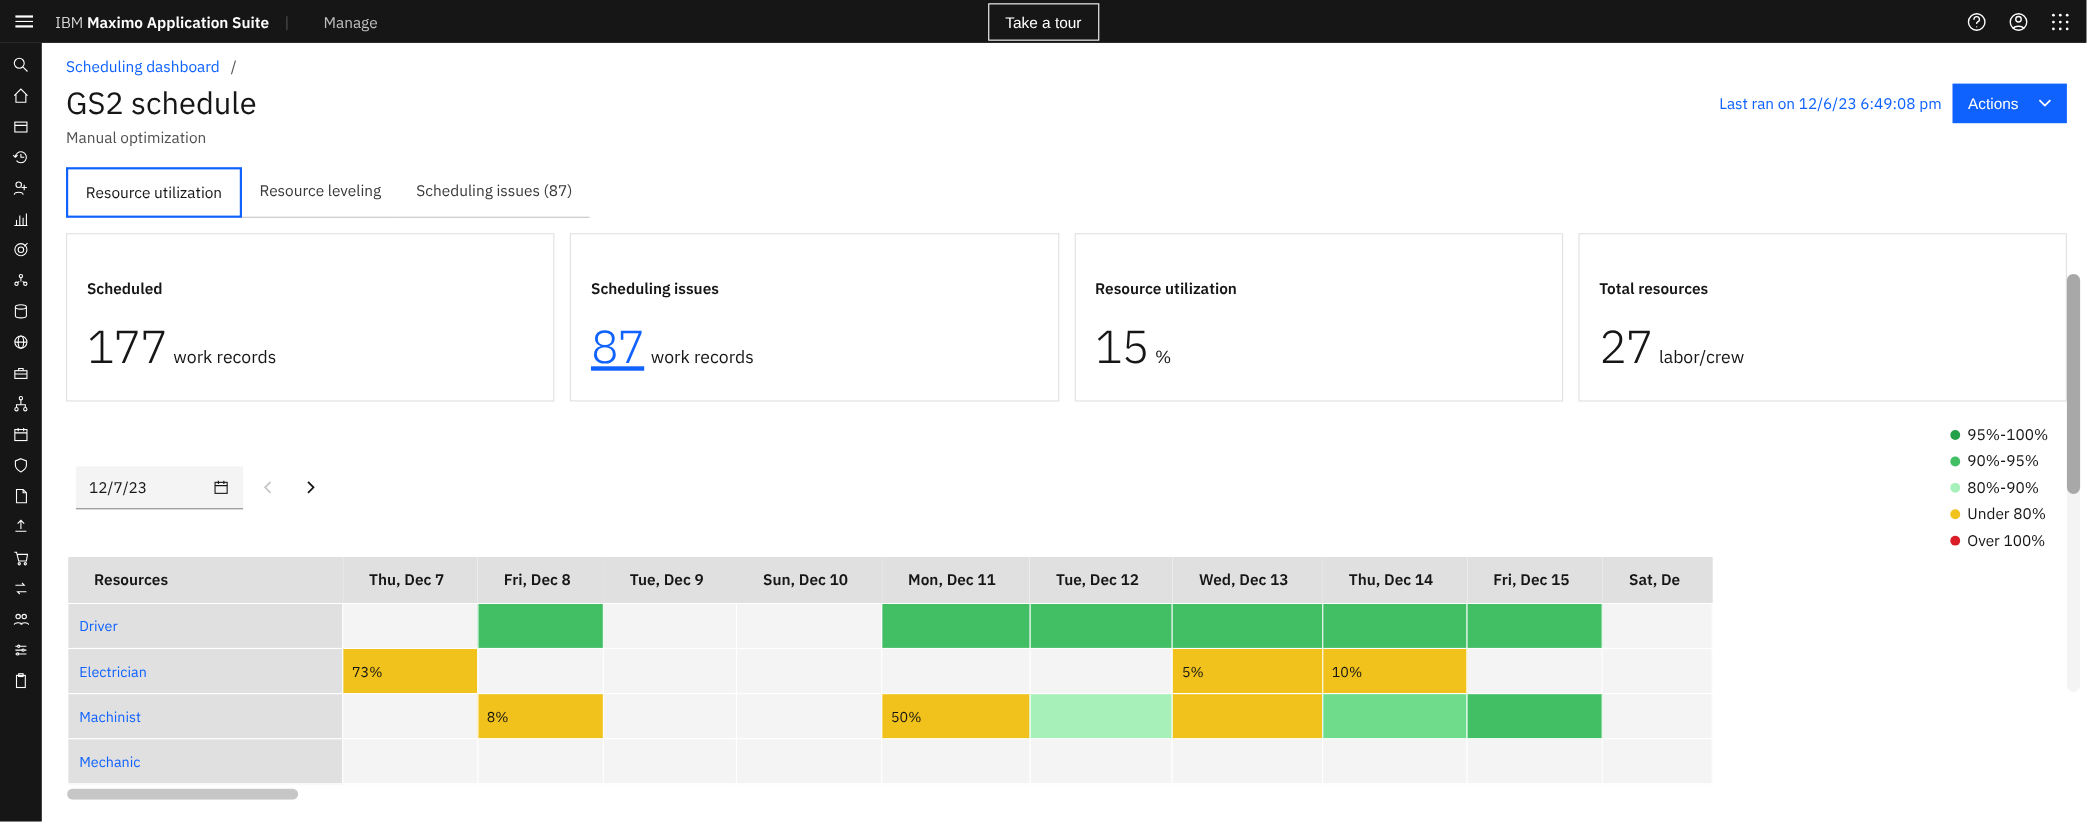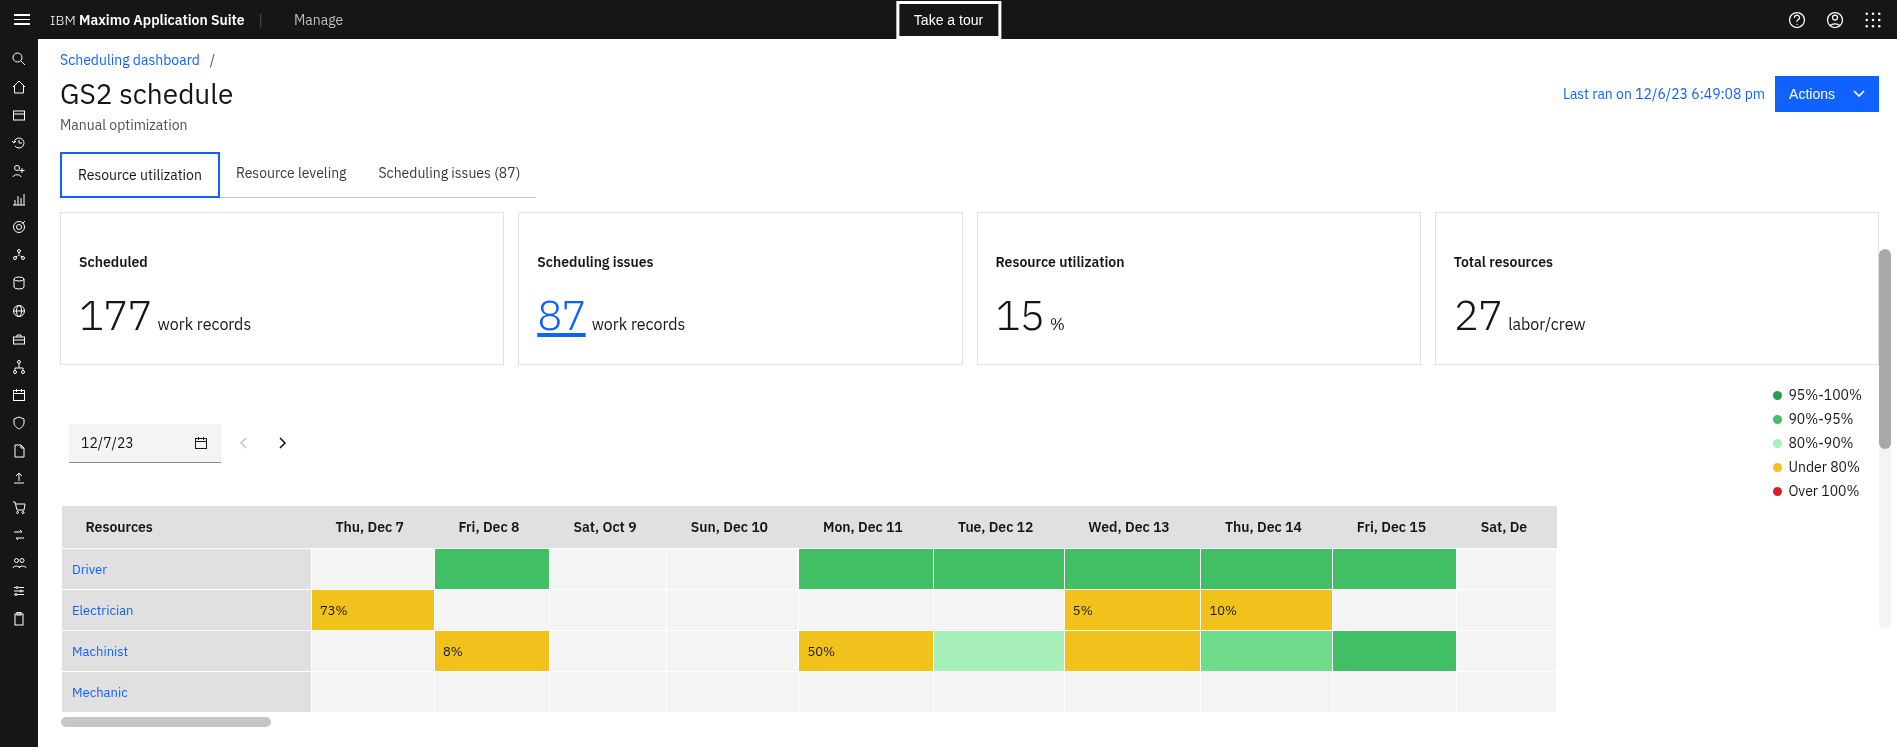--- a/index.html
+++ b/index.html
@@ -7,21 +7,21 @@
   
   .top-bar { background: #161616; color: #fff; height: 39px; display: flex; align-items: center; padding: 0 14px; justify-content: space-between; }
   .top-left { display: flex; align-items: center; gap: 16px; }
   .hamburger { width: 20px; height: 20px; cursor: pointer; display: flex; flex-direction: column; justify-content: center; gap: 3px; }
   .hamburger span { display: block; width: 16px; height: 1.5px; background: #fff; }
   .brand { font-size: 14px; display: flex; align-items: center; gap: 14px; }
   .brand .thin { font-weight: 300; }
   .brand .bold { font-weight: 600; }
   .brand-sep { color: #525252; }
   .brand-manage { color: #bfbfbf; font-size: 14px; margin-left: 17px; }
-  .tour-btn { border: 3px solid #ffffff; background: transparent; color: #fff; padding: 8px 15px; font-size: 14px; cursor: pointer; position: absolute; left: 50%; transform: translateX(-50%); }
+  .tour-btn { border: 1px solid #ffffff; background: transparent; color: #fff; padding: 8px 15px; font-size: 14px; cursor: pointer; position: absolute; left: 50%; transform: translateX(-50%); }
   .top-right { display: flex; align-items: center; gap: 18px; }
   .icon-btn { width: 20px; height: 20px; cursor: pointer; display: flex; align-items: center; justify-content: center; }
   
   .layout { display: flex; height: calc(100vh - 39px); }
   .side-rail { width: 38px; background: #161616; display: flex; flex-direction: column; align-items: center; gap: 8px; padding-top: 10px; }
   .side-rail .rail-icon { width: 20px; height: 20px; cursor: pointer; color: #fff; display:flex; align-items:center; justify-content:center; }
   
   .main { flex: 1; padding: 12px 18px 0 22px; overflow: hidden; position: relative; }
   .crumb a { color: #0f62fe; text-decoration: none; font-size: 14px; }
   .crumb { color: #525252; font-size: 14px; }
@@ -366,21 +366,21 @@
         </div>
       </div>
 
       <div class="grid-wrap">
         <table class="grid">
           <thead>
             <tr>
               <th>Resources</th>
               <th>Thu, Dec 7</th>
               <th>Fri, Dec 8</th>
-              <th>Sat, Oct 9</th>
+              <th>Tue, Dec 9</th>
               <th>Sun, Dec 10</th>
               <th>Mon, Dec 11</th>
               <th>Tue, Dec 12</th>
               <th>Wed, Dec 13</th>
               <th>Thu, Dec 14</th>
               <th>Fri, Dec 15</th>
               <th>Sat, De</th>
             </tr>
           </thead>
           <tbody>

